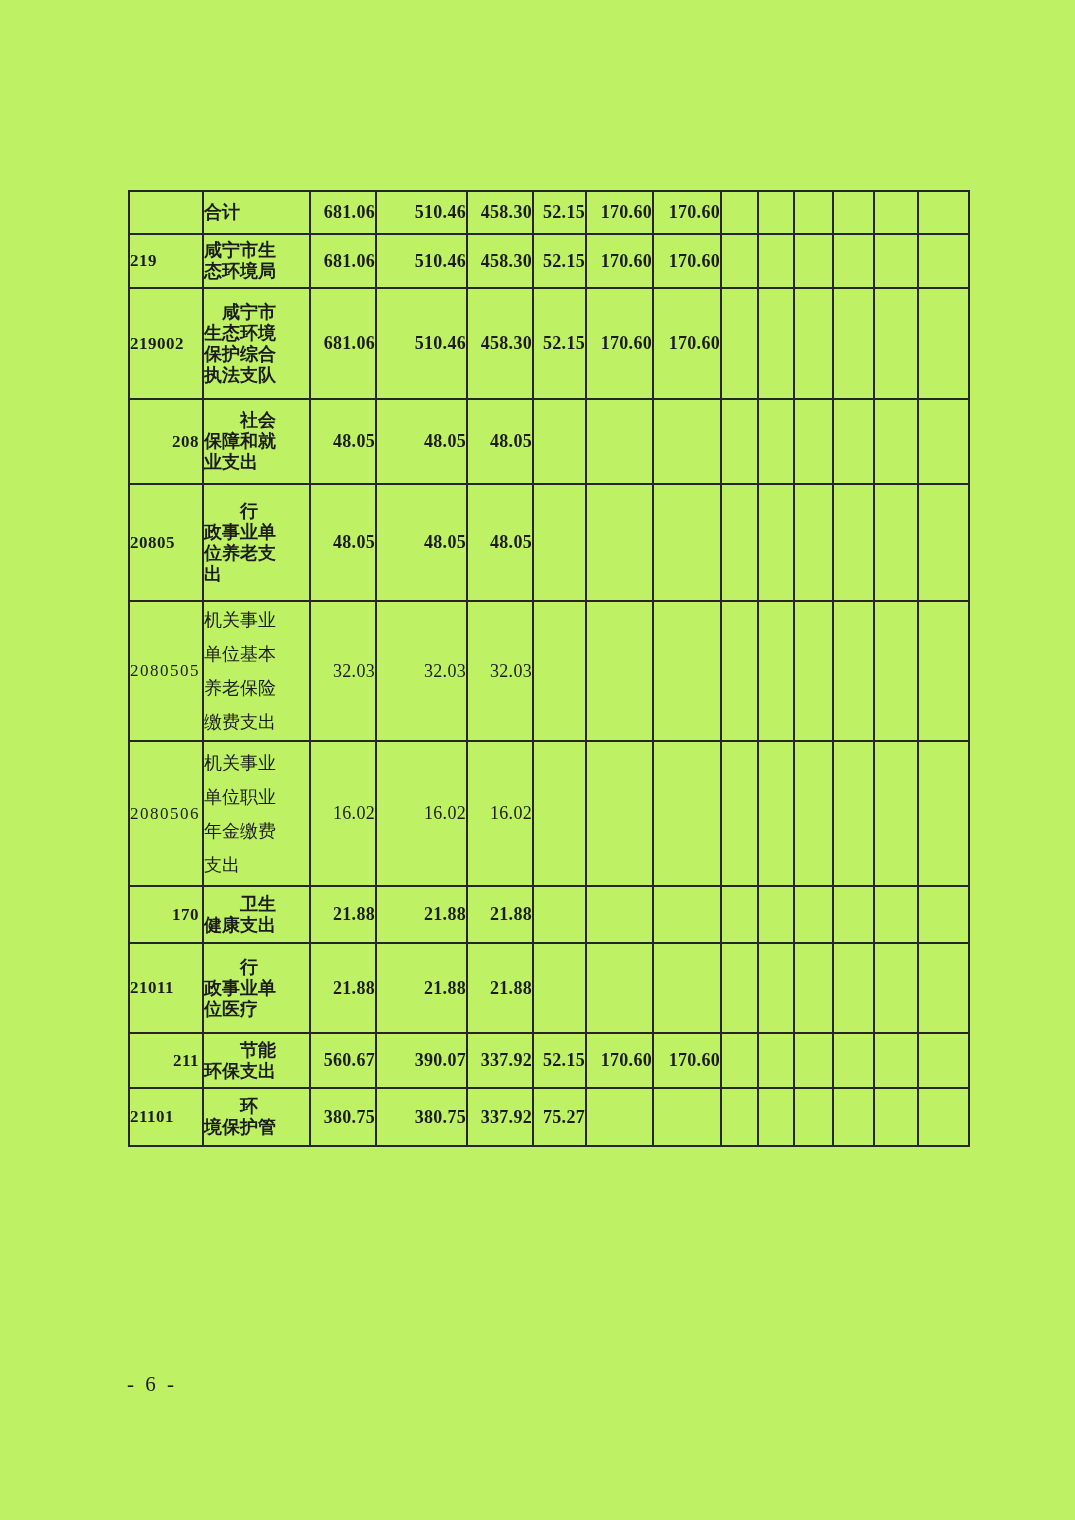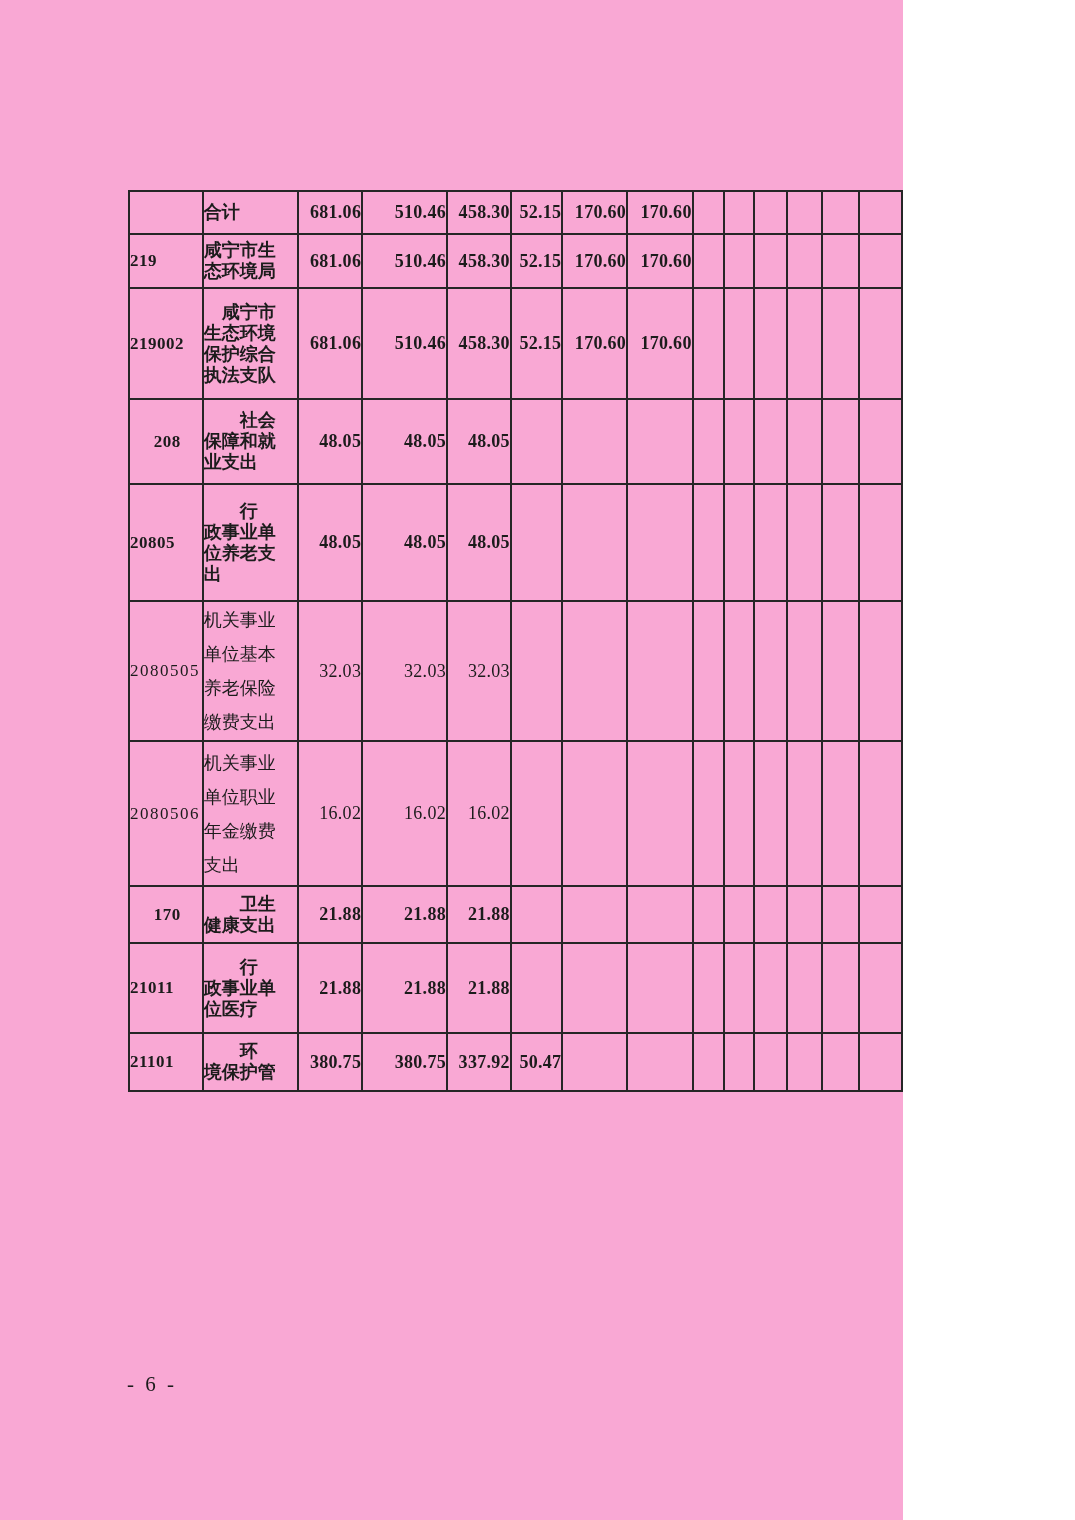--- a/index.html
+++ b/index.html
@@ -1,20 +1,20 @@
 <!DOCTYPE html>
 <html><head>
 <meta charset="utf-8">
 <style>
   html, body { margin: 0; padding: 0; background: #ffffff; }
   .sheet {
     position: relative;
-    width: 903px;
+    width: 1075px;
     height: 1520px;
-    background: #f9a8d4;
+    background: #bef264;
     font-family: "Liberation Serif", "DejaVu Serif", serif;
     color: #1c1c1c;
     overflow: hidden;
   }
   table.budget {
     position: absolute;
     left: 128px;
     top: 190px;
     border-collapse: collapse;
     table-layout: fixed;
@@ -29,21 +29,21 @@
     font-size: 17px;
     text-align: left;
     padding-left: 8px;
     padding-top: 8px;
     letter-spacing: 0.5px;
     margin-left: 28px;
   }
   td.code.right {
     text-align: right;
     padding-left: 0;
-    padding-right: 21px;
+    padding-right: 3px;
   }
   td.name {
     font-size: 18px;
     padding: 2px 16px;
     text-align: left;
     white-space: pre-line;
     line-height: 21px;
   }
   td.value {
     font-size: 18px;
@@ -242,28 +242,45 @@
           <td class="value"></td>
           <td class="value"></td>
           <td class="value"></td>
           <td class="empty"></td>
           <td class="empty"></td>
           <td class="empty"></td>
           <td class="empty"></td>
           <td class="empty"></td>
           <td class="empty"></td>
         </tr>
+        <tr class="summary" style="height: 55px;">
+          <td class="code right">211</td>
+          <td class="name">　　节能
+环保支出</td>
+          <td class="value">560.67</td>
+          <td class="value">390.07</td>
+          <td class="value">337.92</td>
+          <td class="value">52.15</td>
+          <td class="value">170.60</td>
+          <td class="value">170.60</td>
+          <td class="empty"></td>
+          <td class="empty"></td>
+          <td class="empty"></td>
+          <td class="empty"></td>
+          <td class="empty"></td>
+          <td class="empty"></td>
+        </tr>
         <tr class="summary" style="height: 58px;">
           <td class="code">21101</td>
           <td class="name">　　环
 境保护管</td>
           <td class="value">380.75</td>
           <td class="value">380.75</td>
           <td class="value">337.92</td>
-          <td class="value">50.47</td>
+          <td class="value">75.27</td>
           <td class="value"></td>
           <td class="value"></td>
           <td class="empty"></td>
           <td class="empty"></td>
           <td class="empty"></td>
           <td class="empty"></td>
           <td class="empty"></td>
           <td class="empty"></td>
         </tr>
       </tbody>

